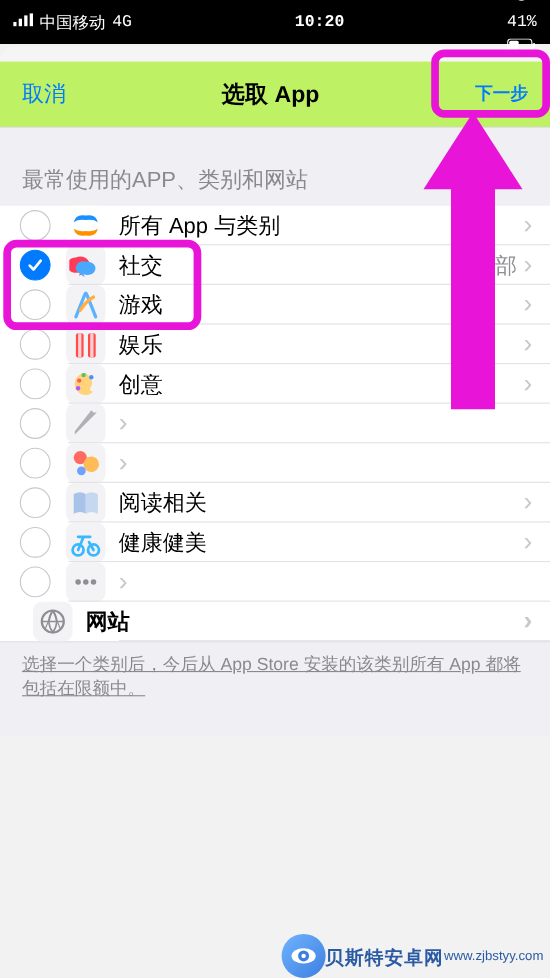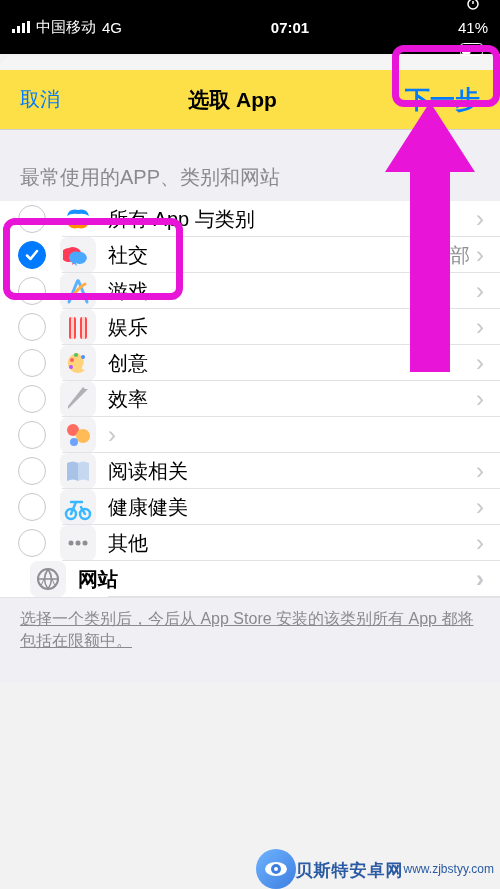--- a/index.html
+++ b/index.html
@@ -7,54 +7,55 @@
     width: 500px;
     height: 889px;
     background: #f2f2f2;
     font-family: -apple-system, "Helvetica Neue", sans-serif;
     position: relative;
     overflow: hidden;
   }
 
   
   .status-bar {
-    height: 54px;
+    height: 40px;
     background: #000;
     color: #fff;
     display: flex;
     align-items: center;
     justify-content: space-between;
     padding: 0 12px;
     font-size: 15px;
     font-weight: 500;
+    font-family: Liberation Mono, monospace;
   }
   .status-left { display: flex; align-items: center; gap: 6px; }
   .status-right { display: flex; align-items: center; gap: 6px; flex-direction: column; }
 
   
   .backdrop-strip {
     height: 14px;
     background: #f5f5f5;
     border-radius: 14px 14px 0 0;
     margin-top: 2px;
   }
 
   
   .nav-header {
     height: 60px;
-    background: #fde047;
+    background: #bef264;
     display: flex;
     align-items: center;
     justify-content: space-between;
     padding: 0 20px;
     border-bottom: 1px solid #d0d0d0;
   }
   .nav-cancel { color: #007aff; font-size: 20px; }
   .nav-title { color: #000; font-size: 21px; font-weight: 600; }
-  .nav-next { color: #007aff; font-size: 25px; font-weight: 600; }
+  .nav-next { color: #007aff; font-size: 16px; font-weight: 600; }
 
   
   .section-header {
     padding: 34px 20px 10px 20px;
     color: #8a8a8e;
     font-size: 20px;
     background: #efeff4;
   }
 
   
@@ -164,21 +165,21 @@
       <svg width="18" height="12" viewBox="0 0 18 12">
           <rect x="0" y="8" width="3" height="4" fill="#fff"></rect>
           <rect x="5" y="5" width="3" height="7" fill="#fff"></rect>
           <rect x="10" y="2" width="3" height="10" fill="#fff"></rect>
           <rect x="15" y="0" width="3" height="12" fill="#fff"></rect>
         </svg>
     </span>
     <span>中国移动</span>
     <span>4G</span>
   </div>
-  <div style="font-weight:600">07:01</div>
+  <div style="font-weight:600">10:20</div>
   <div class="status-right">
     <span>
       <svg width="14" height="14" viewBox="0 0 14 14">
           <circle cx="7" cy="8" r="5" stroke="#fff" stroke-width="1.5" fill="none"></circle>
           <line x1="7" y1="8" x2="7" y2="5" stroke="#fff" stroke-width="1.5"></line>
           <line x1="2" y1="3" x2="4" y2="1" stroke="#fff" stroke-width="1.5"></line>
           <line x1="12" y1="3" x2="10" y2="1" stroke="#fff" stroke-width="1.5"></line>
         </svg>
     </span>
     <span>41%</span>
@@ -274,21 +275,20 @@
     <span class="chevron">›</span>
   </div>
 
   <div class="row">
     <span class="check"></span>
     <span class="app-icon">
       <svg width="30" height="30" viewBox="0 0 30 30">
           <path d="M5 25 L25 5 L22 5 L20 3 L5 22 Z" fill="#b0b0b5"></path>
         </svg>
     </span>
-    <span class="row-label">效率</span>
     <span class="chevron">›</span>
   </div>
 
   <div class="row">
     <span class="check"></span>
     <span class="app-icon">
       <svg width="30" height="30" viewBox="0 0 30 30">
           <circle cx="10" cy="10" r="6" fill="#ff6b5e"></circle>
           <circle cx="20" cy="16" r="7" fill="#ffbb55"></circle>
           <circle cx="11" cy="22" r="4" fill="#6ea2ff"></circle>
@@ -324,21 +324,20 @@
 
   <div class="row">
     <span class="check"></span>
     <span class="app-icon">
       <svg width="30" height="30" viewBox="0 0 30 30">
           <circle cx="8" cy="15" r="2.5" fill="#8e8e93"></circle>
           <circle cx="15" cy="15" r="2.5" fill="#8e8e93"></circle>
           <circle cx="22" cy="15" r="2.5" fill="#8e8e93"></circle>
         </svg>
     </span>
-    <span class="row-label">其他</span>
     <span class="chevron">›</span>
   </div>
 
   <div class="row row-indent">
     <span class="app-icon">
       <svg width="30" height="30" viewBox="0 0 30 30">
           <circle cx="15" cy="15" r="10" fill="none" stroke="#8e8e93" stroke-width="2"></circle>
           <path d="M5 15 L25 15 M15 5 Q22 15 15 25 Q8 15 15 5" stroke="#8e8e93" stroke-width="1.5" fill="none"></path>
           <path d="M15 5 L22 22 M15 5 L8 22" stroke="#8e8e93" stroke-width="1" fill="none"></path>
         </svg>

